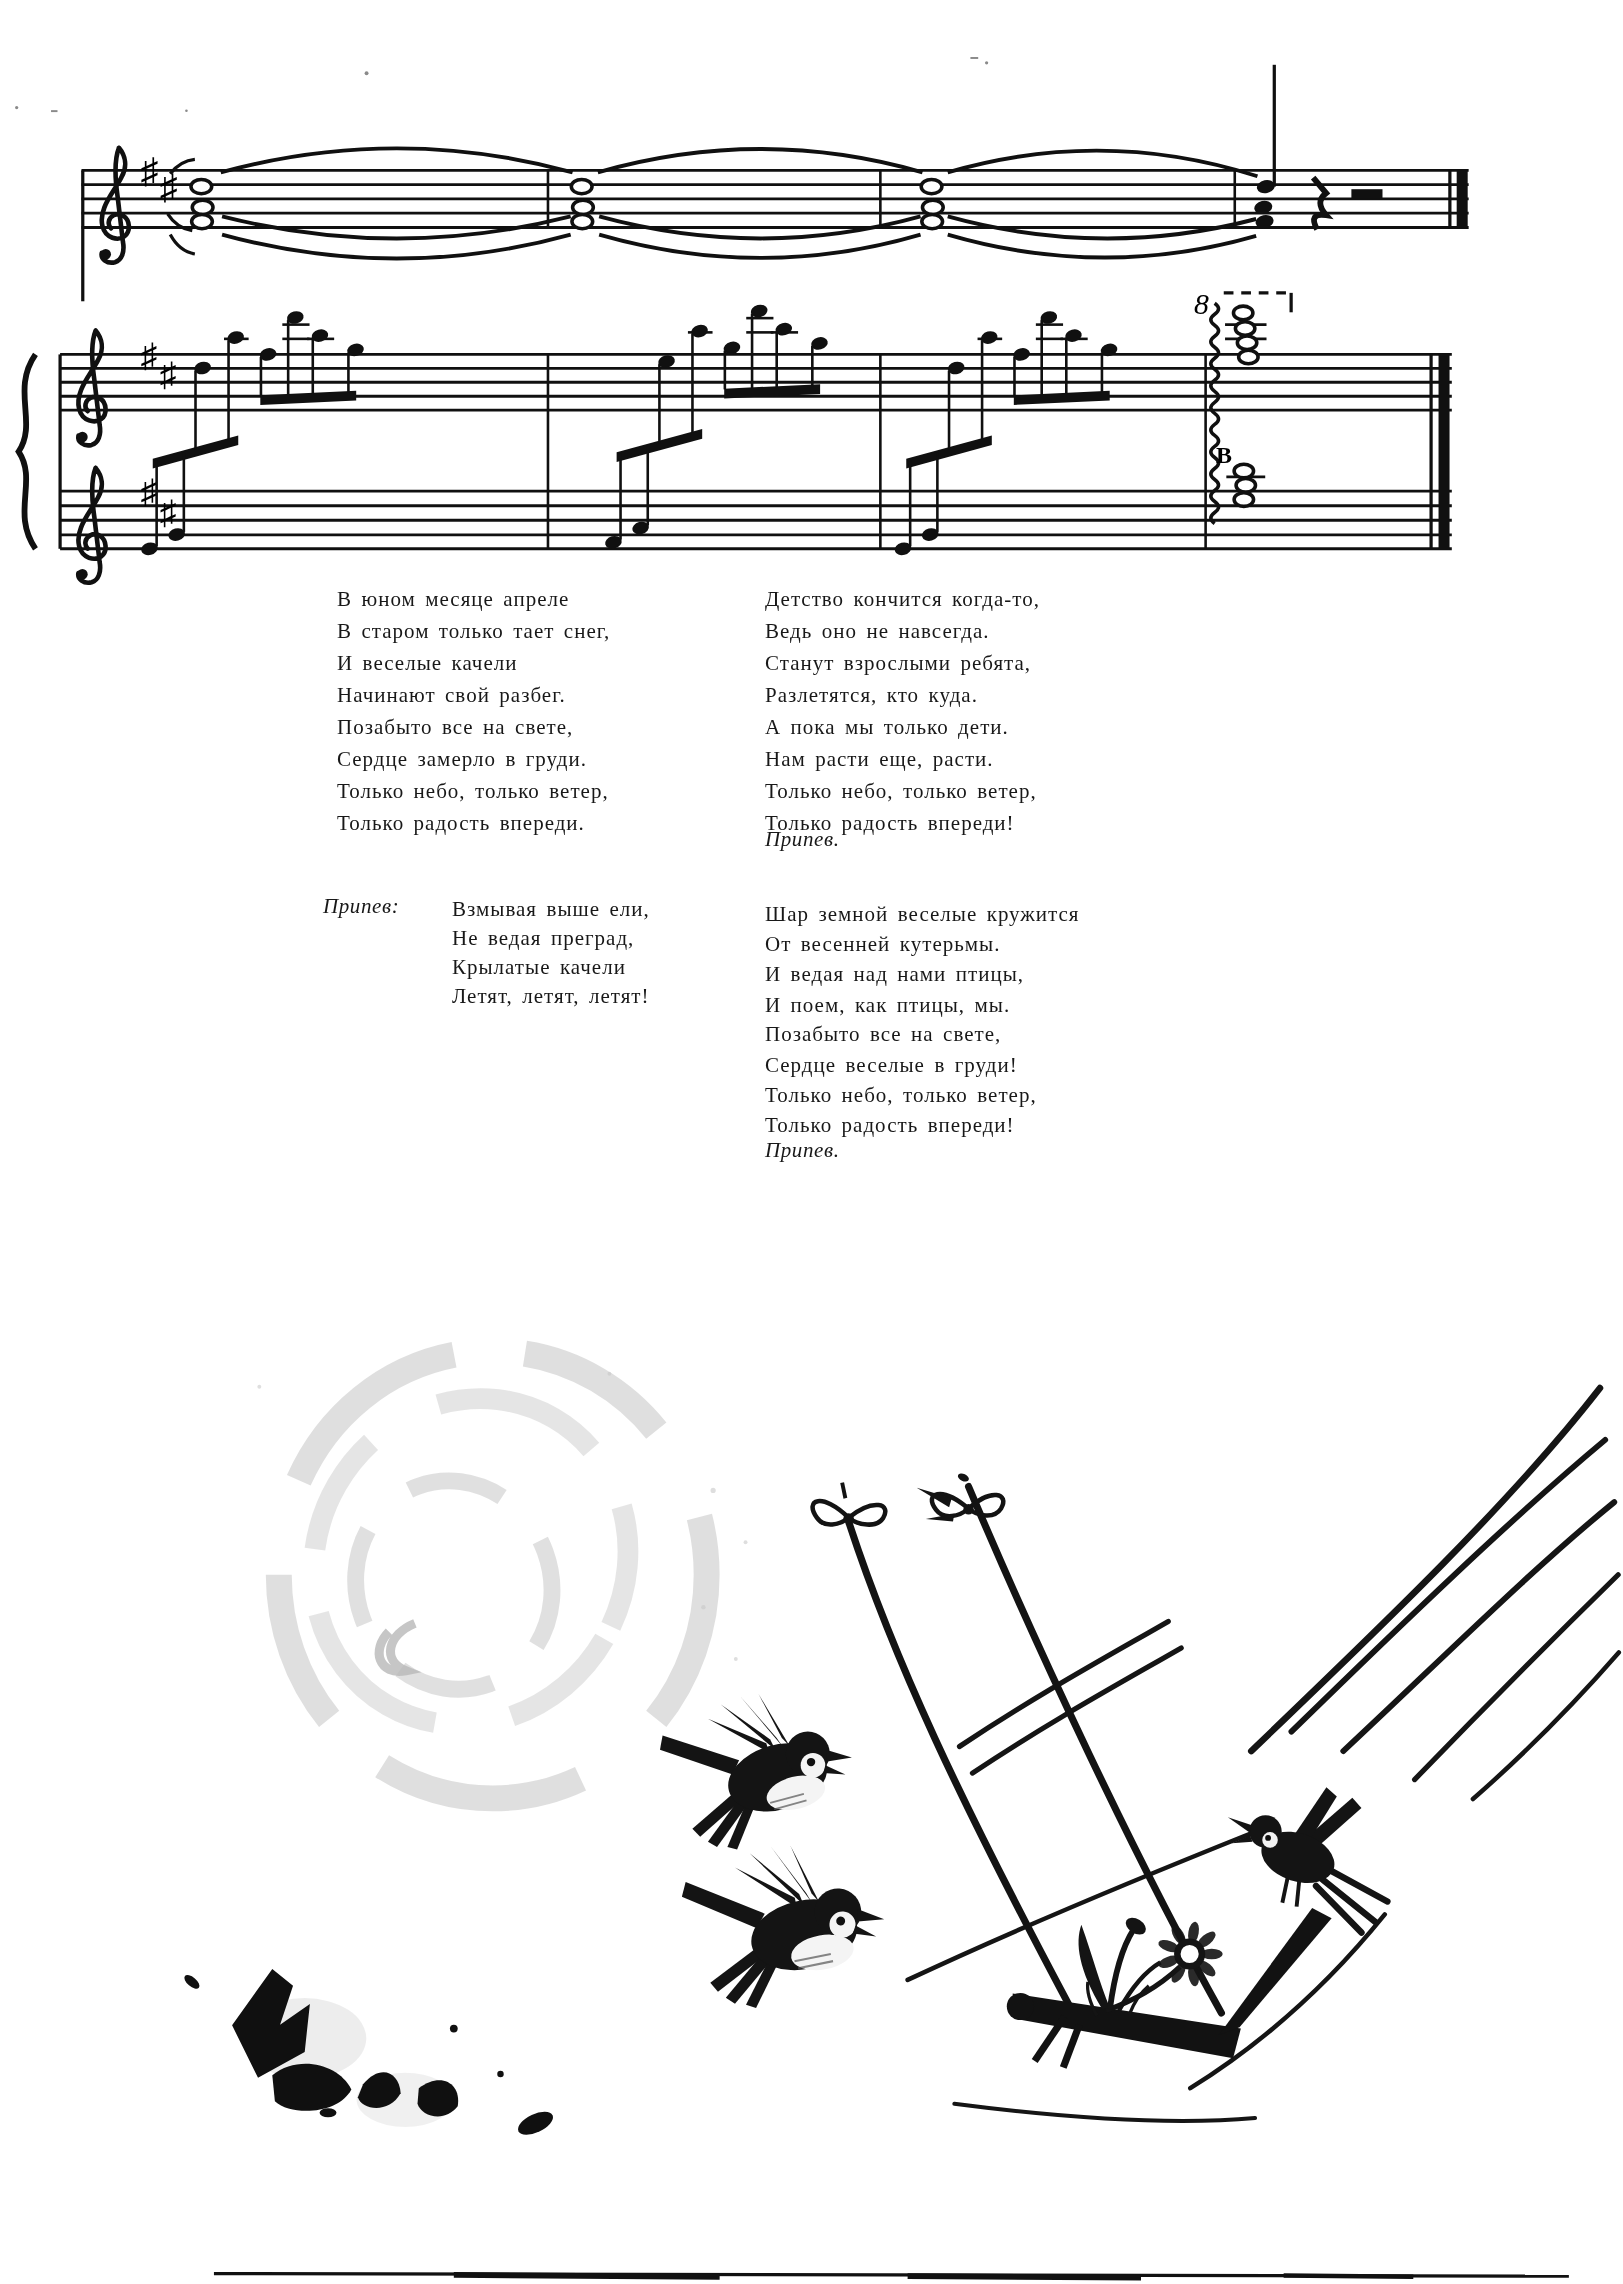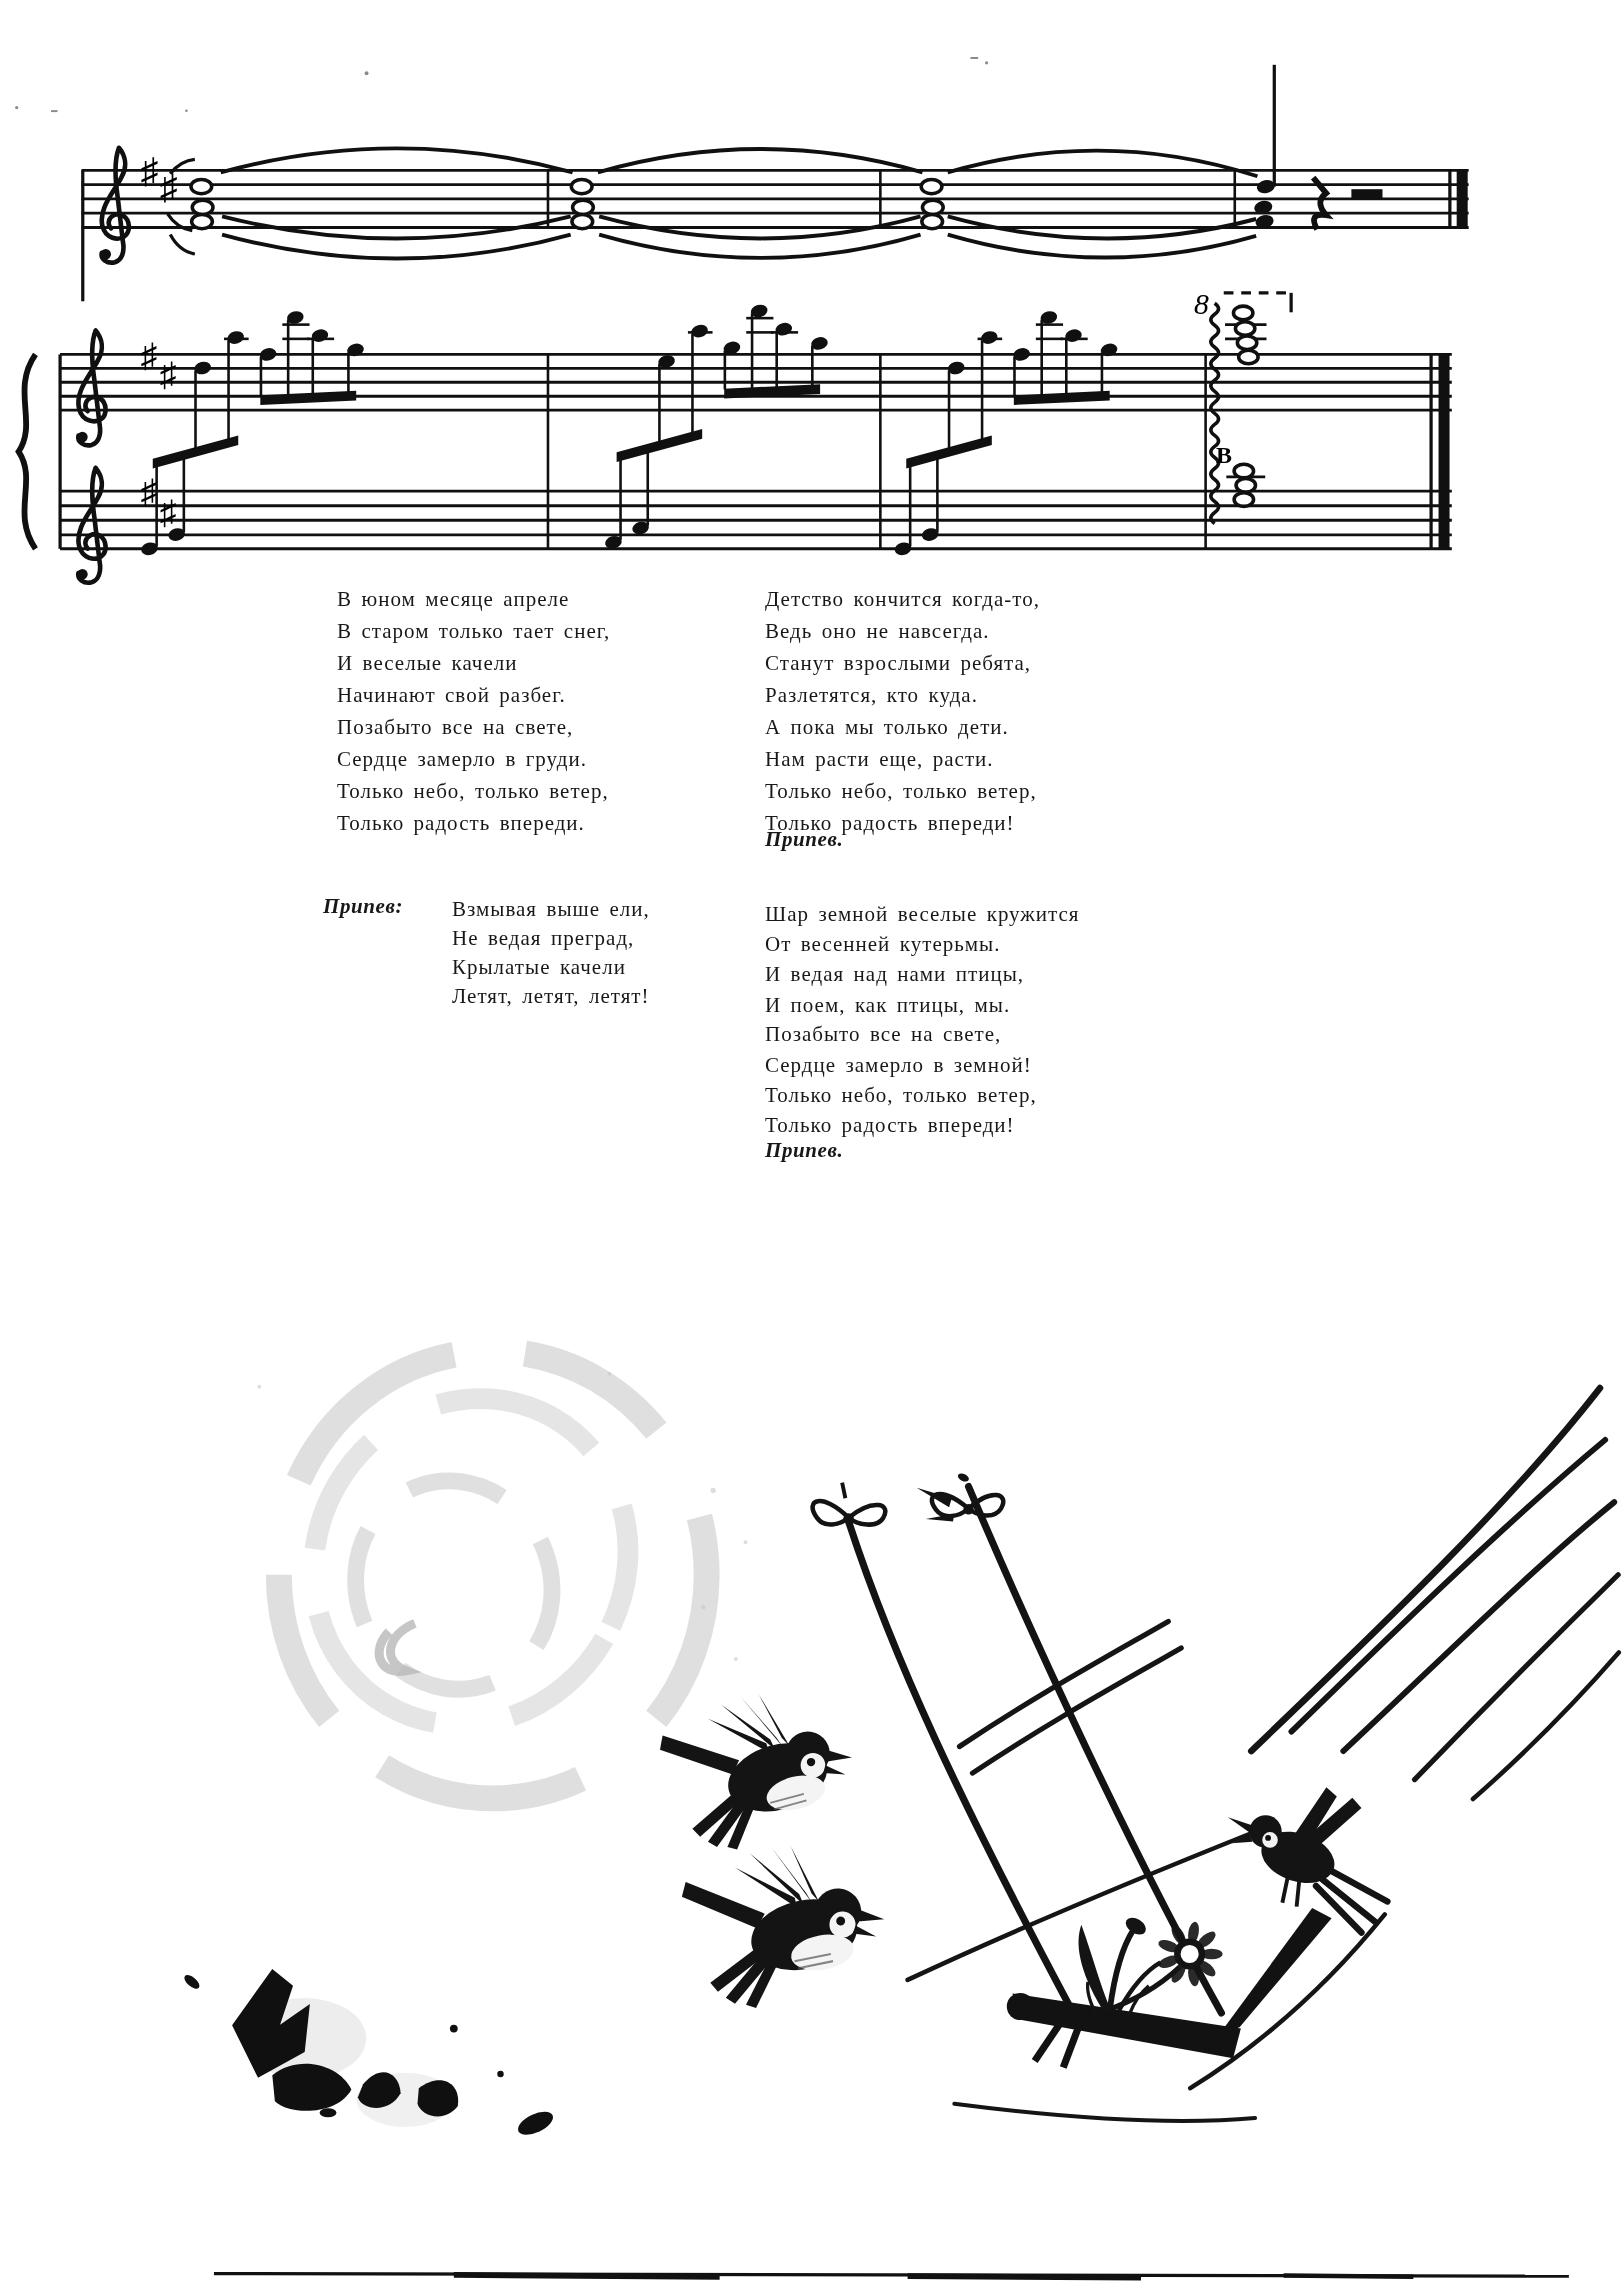--- a/index.html
+++ b/index.html
@@ -1,21 +1,21 @@
 <!DOCTYPE html>
 <html style="font-size:10.4px"><head>
 <meta charset="utf-8">
 <style>
   html,body{margin:0;padding:0;background:#e8e8e8;}
   .page{position:relative;width:1624px;height:2284px;background:#ffffff;overflow:hidden;
         font-family:"Liberation Serif",serif;color:#151515;}
   svg{position:absolute;left:0;}
   .lyr{position:absolute;font-size:21px;line-height:1.1;letter-spacing:1px;word-spacing:3.2px;
        color:#181818;white-space:pre;}
-  .ital{font-style:italic;letter-spacing:0.6px;font-weight:bold;}
+  .ital{font-style:italic;letter-spacing:0.6px;}
   .mus-text{font-family:"Liberation Serif",serif;}
 </style>
 </head>
 <body>
 
 <div class="page">
 
   <svg style="top:0" width="1624" height="622" viewBox="0 0 2505 960">
     <defs>
 
@@ -203,21 +203,21 @@
     <div class="lyr" style="left:452px;top:898px">Взмывая выше ели,</div>
     <div class="lyr" style="left:452px;top:927px">Не ведая преград,</div>
     <div class="lyr" style="left:452px;top:956px">Крылатые качели</div>
     <div class="lyr" style="left:452px;top:985px">Летят, летят, летят!</div>
 
     <div class="lyr" style="left:765px;top:903px">Шар земной веселые кружится</div>
     <div class="lyr" style="left:765px;top:933px">От весенней кутерьмы.</div>
     <div class="lyr" style="left:765px;top:963px">И ведая над нами птицы,</div>
     <div class="lyr" style="left:765px;top:994px">И поем, как птицы, мы.</div>
     <div class="lyr" style="left:765px;top:1023px">Позабыто все на свете,</div>
-    <div class="lyr" style="left:765px;top:1054px">Сердце замерло в земной!</div>
+    <div class="lyr" style="left:765px;top:1054px">Сердце веселые в груди!</div>
     <div class="lyr" style="left:765px;top:1084px">Только небо, только ветер,</div>
     <div class="lyr" style="left:765px;top:1114px">Только радость впереди!</div>
     <div class="lyr ital" style="left:765px;top:1139px">Припев.</div>
   </div>
 
   <svg style="top:1270px" width="1624" height="1014" viewBox="0 0 2505 1564">
     <defs>
       <g id="birdR">
 
         <polygon points="-55,25 -132,92 -120,104 -50,42" fill="#141414"></polygon>

